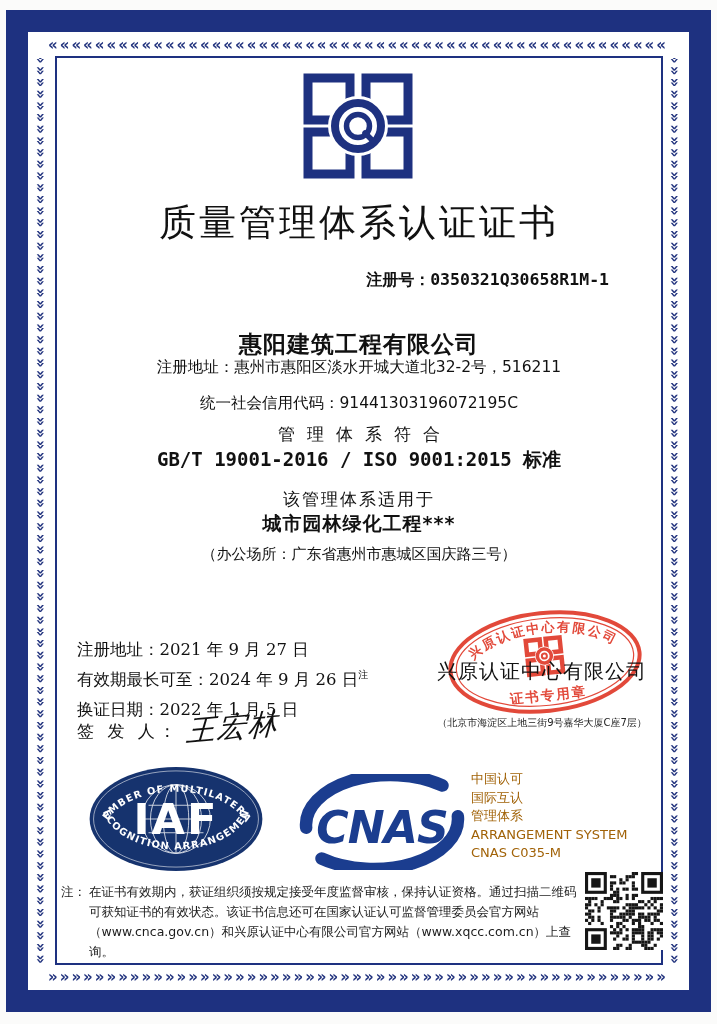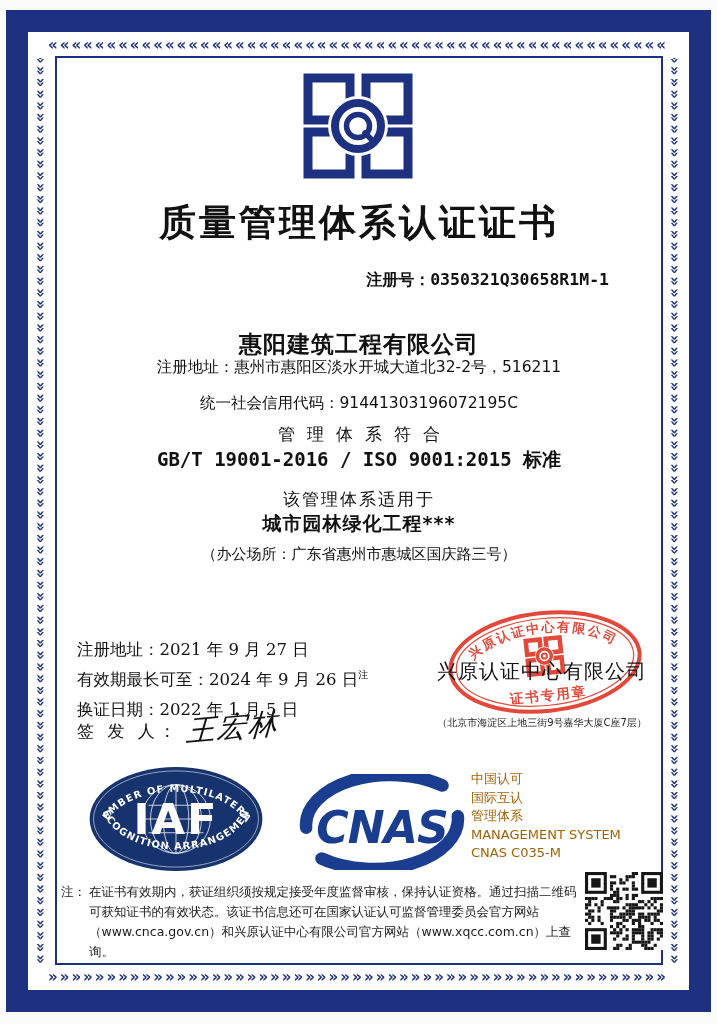--- a/index.html
+++ b/index.html
@@ -13,21 +13,21 @@
   .chev-half.rev{direction:rtl;}
   .chev-top{left:48px;top:37px;width:620px;height:16px;}
   .chev-bottom{left:48px;top:969px;width:620px;height:16px;}
   .chev-left{left:-413px;top:503px;width:906px;height:16px;transform:rotate(-90deg);}
   .chev-right{left:221px;top:503px;width:906px;height:16px;transform:rotate(-90deg);}
   .rule-box{position:absolute;left:55px;top:56px;width:604px;height:905px;border:2px solid #1e3180;}
   .content{position:absolute;left:57px;top:58px;width:604px;height:905px;}
   .content>*{position:absolute;}
   .c{left:0;width:100%;text-align:center;}
   .emblem{left:237px;top:12px;width:128px;height:112px;}
-  .title{top:140px;font-size:37px;font-weight:bold;letter-spacing:3px;margin:0;}
+  .title{top:140px;font-size:37px;font-weight:normal;letter-spacing:3px;margin:0;}
   .reg{top:212px;font-size:16px;font-weight:bold;text-align:right;padding-right:52px;width:552px;}
   .reg .mono{font-family:"DejaVu Sans Mono",monospace;font-size:16.5px;}
   .certify{top:247px;font-size:17px;letter-spacing:42px;padding-left:21px;}
   .company{top:271px;font-size:23px;font-weight:bold;letter-spacing:1px;}
   .addr{top:299px;font-size:15.5px;}
   .code{top:335px;font-size:15.5px;}
   .conform{top:365px;font-size:17px;letter-spacing:12px;padding-left:6px;}
   .standard{top:389px;font-family:"DejaVu Sans Mono",monospace;font-weight:bold;font-size:19px;}
   .scopeh{top:430px;font-size:17px;letter-spacing:2px;}
   .scope{top:453px;font-size:19px;font-weight:bold;letter-spacing:1px;}
@@ -161,21 +161,21 @@
     <svg class="cnas" viewBox="0 0 170 100" xmlns="http://www.w3.org/2000/svg">
       <path d="M 6 56 A 88 52 0 0 1 148 12" stroke="#1b3d8f" stroke-width="13" stroke-linecap="round" fill="none"></path>
       <path d="M 164 44 A 88 52 0 0 1 22 88" stroke="#1b3d8f" stroke-width="13" stroke-linecap="round" fill="none"></path>
       <text class="cnas-word" x="85" y="72" text-anchor="middle">CNAS</text>
     </svg>
 
     <div class="cnas-text">
       <div>中国认可</div>
       <div>国际互认</div>
       <div>管理体系</div>
-      <div>MANAGEMENT SYSTEM</div>
+      <div>ARRANGEMENT SYSTEM</div>
       <div>CNAS C035-M</div>
     </div>
 
     <div class="footnote">
       <span class="fn-label">注：</span>
       <div class="fn-text">在证书有效期内，获证组织须按规定接受年度监督审核，保持认证资格。通过扫描二维码可获知证书的有效状态。该证书信息还可在国家认证认可监督管理委员会官方网站（www.cnca.gov.cn）和兴原认证中心有限公司官方网站（www.xqcc.com.cn）上查询。</div>
     </div>
 
     <svg id="qr-svg" class="qr" viewBox="0 0 75 75" xmlns="http://www.w3.org/2000/svg">
         <rect x="0" y="0" width="75" height="75" fill="#fff"></rect>

